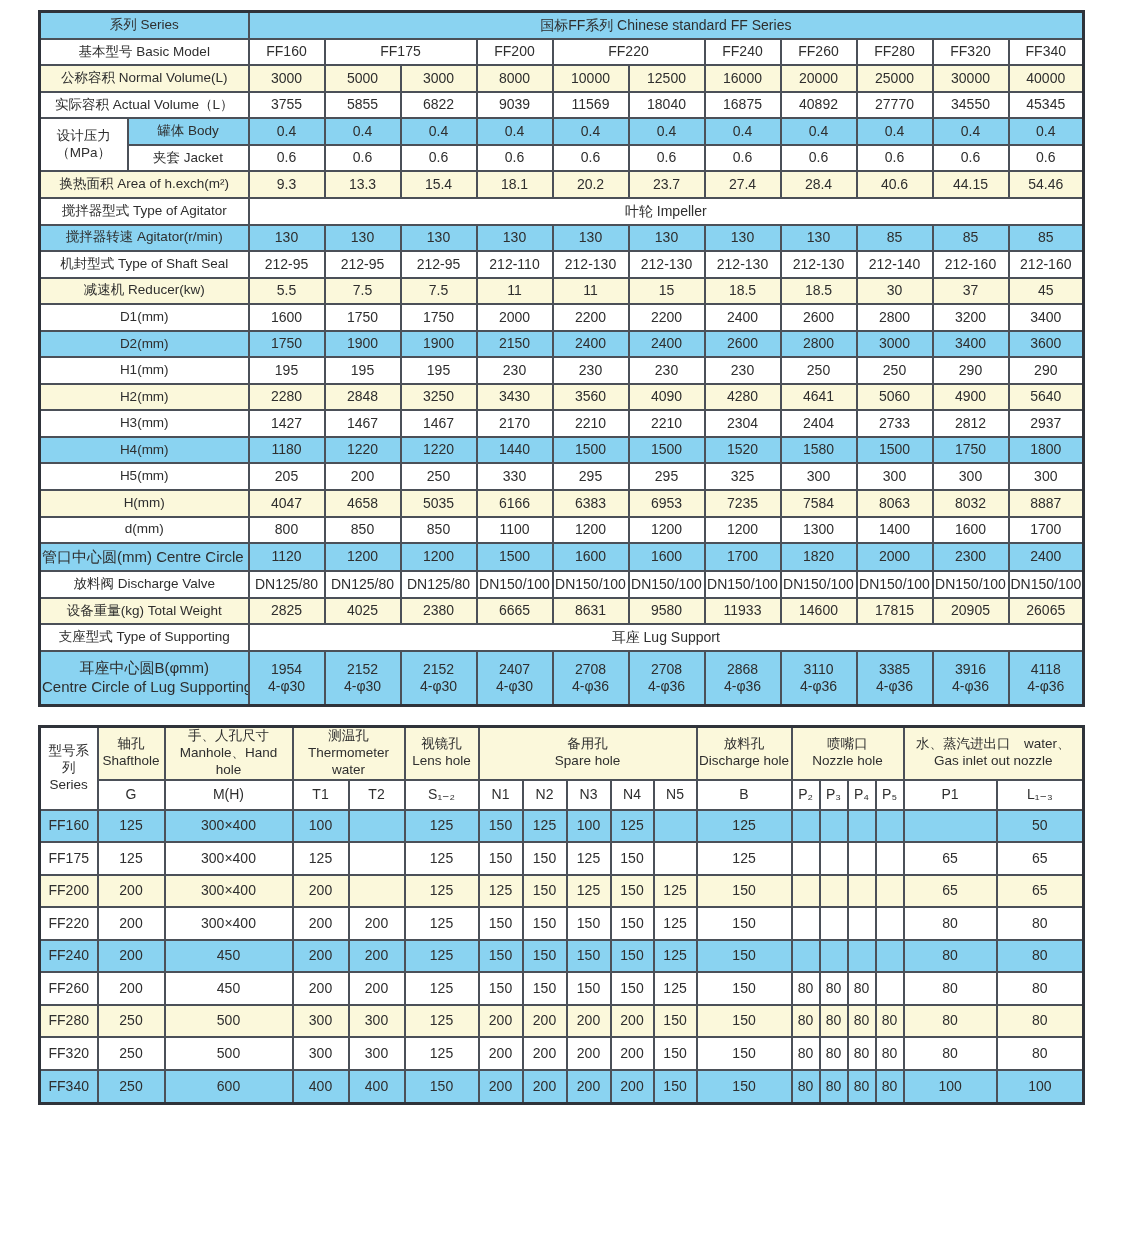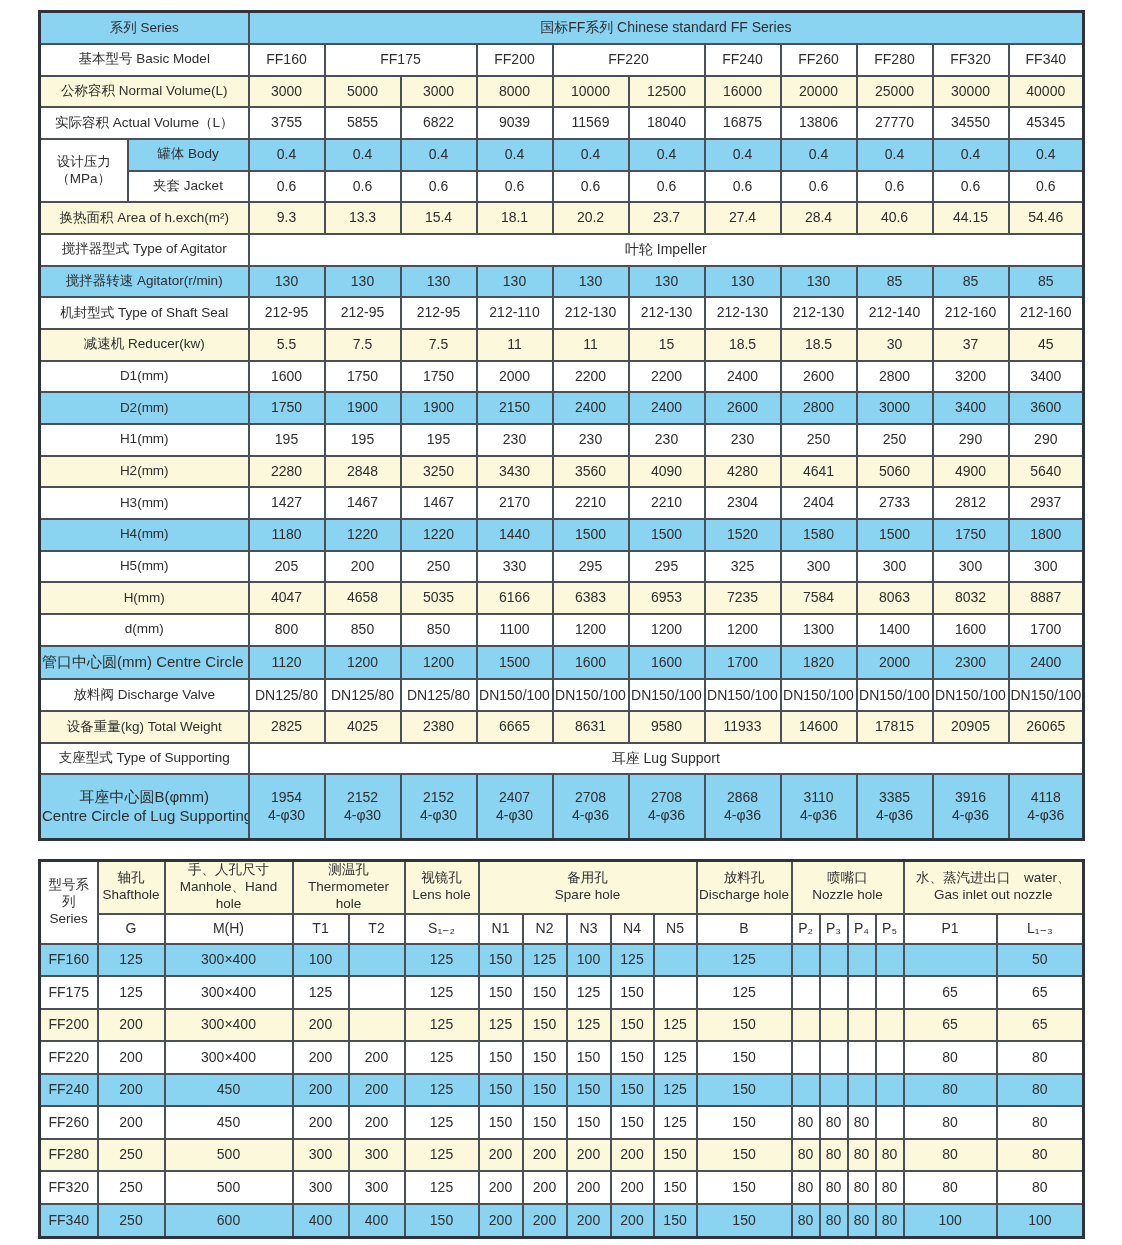--- a/index.html
+++ b/index.html
@@ -1,21 +1,21 @@
 <!DOCTYPE html>
 <html><head>
 <meta charset="utf-8">
 <style>
   html,body{margin:0;padding:0;background:#ffffff;}
   body{width:1122px;height:1245px;overflow:hidden;
        font-family:"Liberation Sans","DejaVu Sans",sans-serif;}
   .page{padding:10px 38px 0 38px;}
   table{border-collapse:collapse;table-layout:fixed;width:1044px;
         border:3px solid #2f333a;}
-  #table1{height:831px;margin-bottom:18px;}
+  #table1{height:697px;margin-bottom:18px;}
   #table2{height:380px;}
   td{border:2px solid #4b5058;text-align:center;vertical-align:middle;
      padding:0 1px;font-size:14px;color:#2e2e2e;line-height:1.25;
      white-space:pre-line;overflow:hidden;}
   td.lbl{font-size:13.5px;white-space:pre;}
   td.sm{font-size:15px;}
   td.grp{font-size:13.5px;}
   .bg-blue{background:#8ad3f1;}
   .bg-cream{background:#fbf8db;}
   .bg-white{background:#ffffff;}
@@ -76,21 +76,21 @@
         </tr>
         <tr>
           <td colspan="2" class="lbl bg-white">实际容积 Actual Volume（L）</td>
           <td class="bg-white">3755</td>
           <td class="bg-white">5855</td>
           <td class="bg-white">6822</td>
           <td class="bg-white">9039</td>
           <td class="bg-white">11569</td>
           <td class="bg-white">18040</td>
           <td class="bg-white">16875</td>
-          <td class="bg-white">13806</td>
+          <td class="bg-white">40892</td>
           <td class="bg-white">27770</td>
           <td class="bg-white">34550</td>
           <td class="bg-white">45345</td>
         </tr>
         <tr>
           <td rowspan="2" class="lbl bg-white">设计压力
 （MPa）</td>
           <td class="lbl bg-blue">罐体 Body</td>
           <td class="bg-blue">0.4</td>
           <td class="bg-blue">0.4</td>
@@ -402,21 +402,21 @@
     </colgroup>
     <tbody>
         <tr class="hdr1">
           <td rowspan="2" class="grp bg-white">型号系列
 Series</td>
           <td class="grp bg-cream">轴孔
 Shafthole</td>
           <td class="grp bg-cream">手、人孔尺寸
 Manhole、Hand hole</td>
           <td colspan="2" class="grp bg-cream">测温孔
-Thermometer hole</td>
+Thermometer water</td>
           <td class="grp bg-cream">视镜孔
 Lens hole</td>
           <td colspan="5" class="grp bg-cream">备用孔
 Spare hole</td>
           <td class="grp bg-cream">放料孔
 Discharge hole</td>
           <td colspan="4" class="grp bg-cream">喷嘴口
 Nozzle hole</td>
           <td colspan="2" class="grp bg-cream">水、蒸汽进出口　water、
 Gas inlet out nozzle</td>

